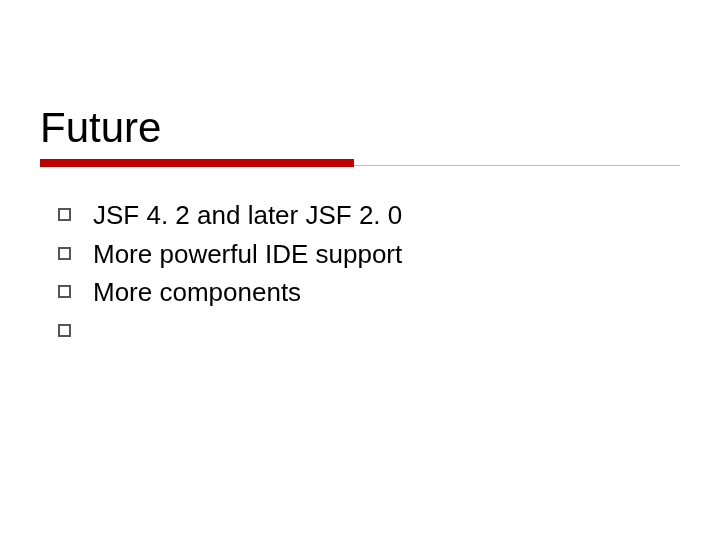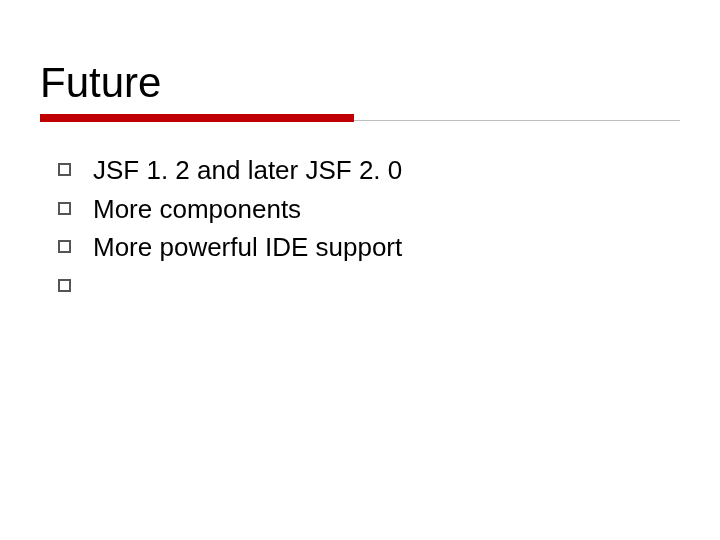--- a/index.html
+++ b/index.html
@@ -18,20 +18,21 @@
     .title-wrap {
       position: relative;
       margin-bottom: 28px;
     }
     .title {
       font-size: 42px;
       font-weight: 400;
       color: #000;
       line-height: 1.1;
       padding-bottom: 6px;
+      margin-top: 45px;
     }
     .underline-container {
       position: relative;
       width: 100%;
       height: 8px;
       margin-top: 2px;
     }
     .underline-red {
       position: absolute;
       left: 0;
@@ -80,27 +81,27 @@
     <h1 class="title">Future</h1>
     <div class="underline-container">
       <div class="underline-gray"></div>
       <div class="underline-red" style="width:49%"></div>
     </div>
   </div>
 
   <ul class="bullets">
     <li>
       <span class="bullet-icon"></span>
-      <span class="bullet-text">JSF 1. 2 and later JSF 2. 0</span>
+      <span class="bullet-text">JSF 4. 2 and later JSF 2. 0</span>
+    </li>
+    <li>
+      <span class="bullet-icon"></span>
+      <span class="bullet-text">More powerful IDE support</span>
     </li>
     <li>
       <span class="bullet-icon"></span>
       <span class="bullet-text">More components</span>
-    </li>
-    <li>
-      <span class="bullet-icon"></span>
-      <span class="bullet-text">More powerful IDE support</span>
     </li>
     <li>
       <span class="bullet-icon"></span>
     </li>
   </ul>
 </div>
 
 </body></html>

